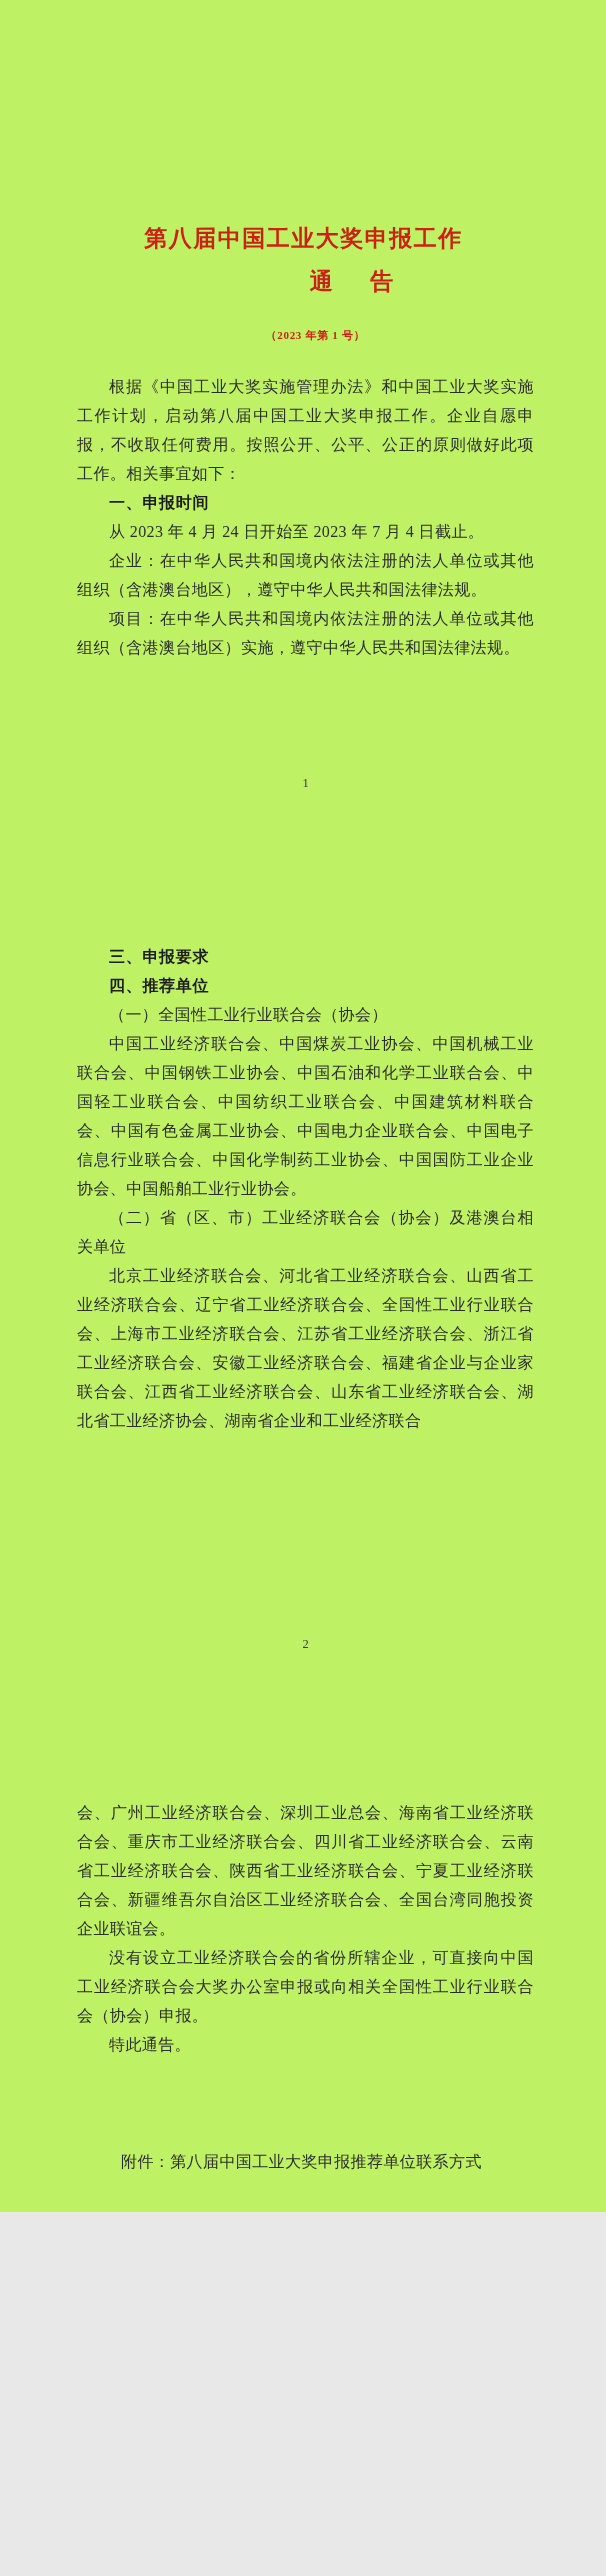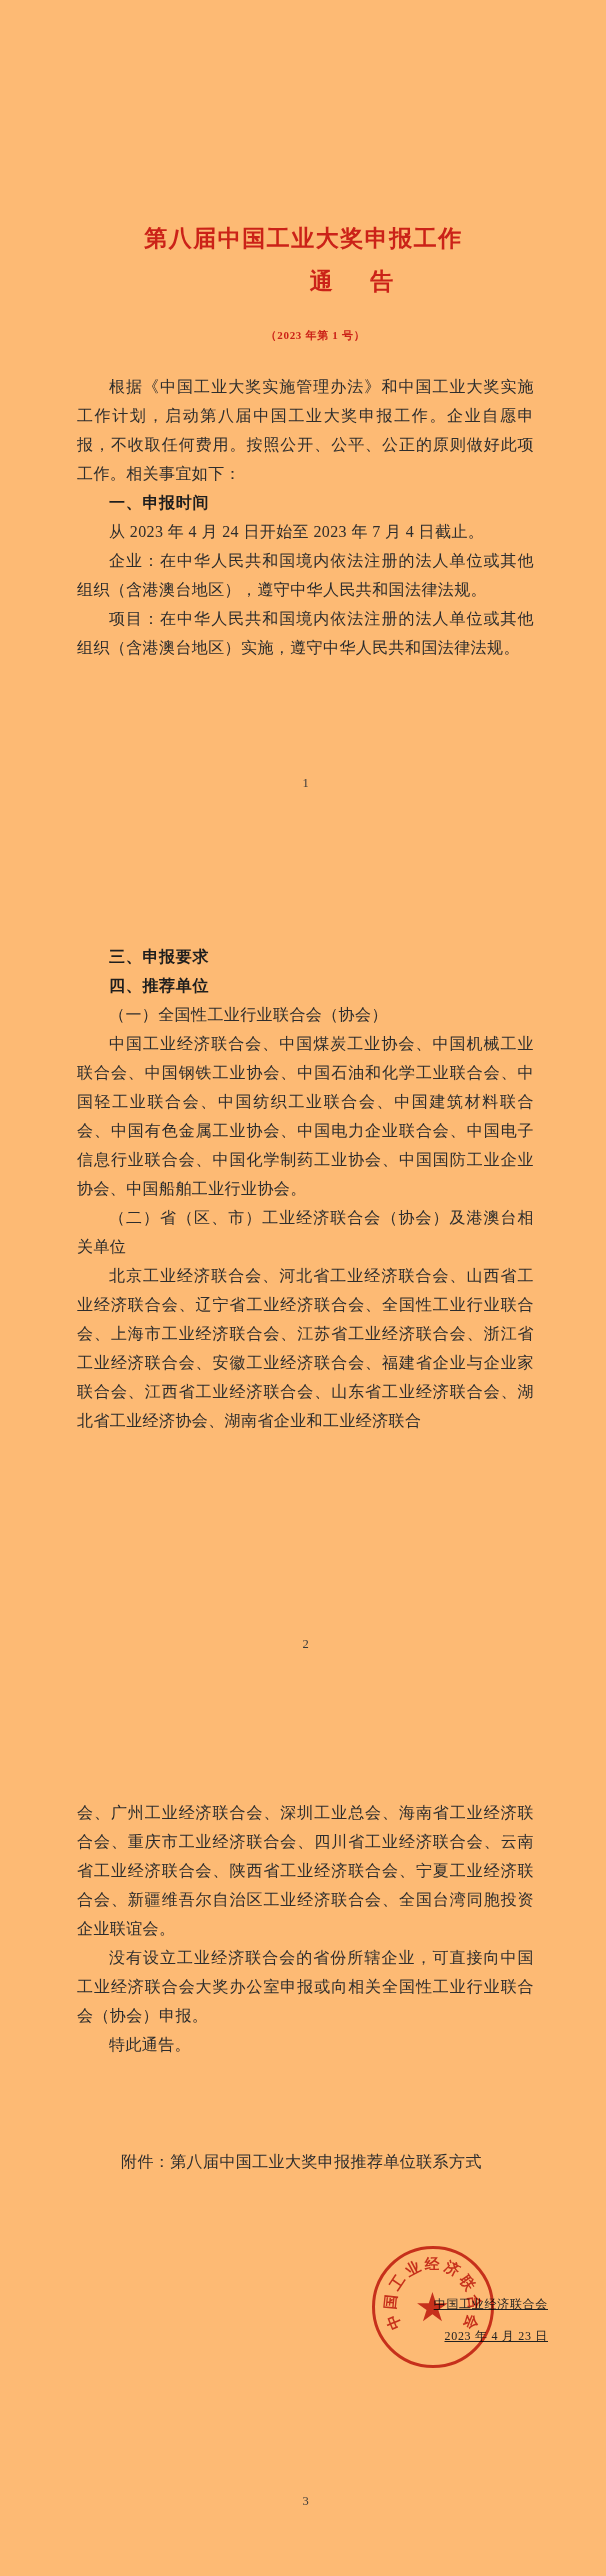--- a/index.html
+++ b/index.html
@@ -1,16 +1,16 @@
 <!DOCTYPE html>
 <html style="font-size:11.8px"><head>
 <meta charset="utf-8">
 <style>
   html,body{margin:0;padding:0;background:#e8e8e8;}
-  #page{position:relative;width:607px;height:2576px;background:#fdba74;margin:0 auto;
+  #page{position:relative;width:607px;height:2212px;background:#bef264;margin:0 auto;
         font-family:"Liberation Serif","DejaVu Serif",serif;color:#2d2d2d;overflow:hidden;}
 
   
   .doc-title{position:absolute;left:0;width:607px;text-align:center;
              font-weight:bold;color:#cb2218;}
   #title-line1{top:223px;font-size:23px;letter-spacing:1.5px;}
   #title-line2{top:266px;font-size:23px;letter-spacing:7.3px;text-indent:7.3px;padding-left:48px;}
   #doc-no{position:absolute;left:12px;top:328px;width:607px;text-align:center;
           font-size:11px;font-weight:bold;color:#cb2218;letter-spacing:0.7px;}
 

